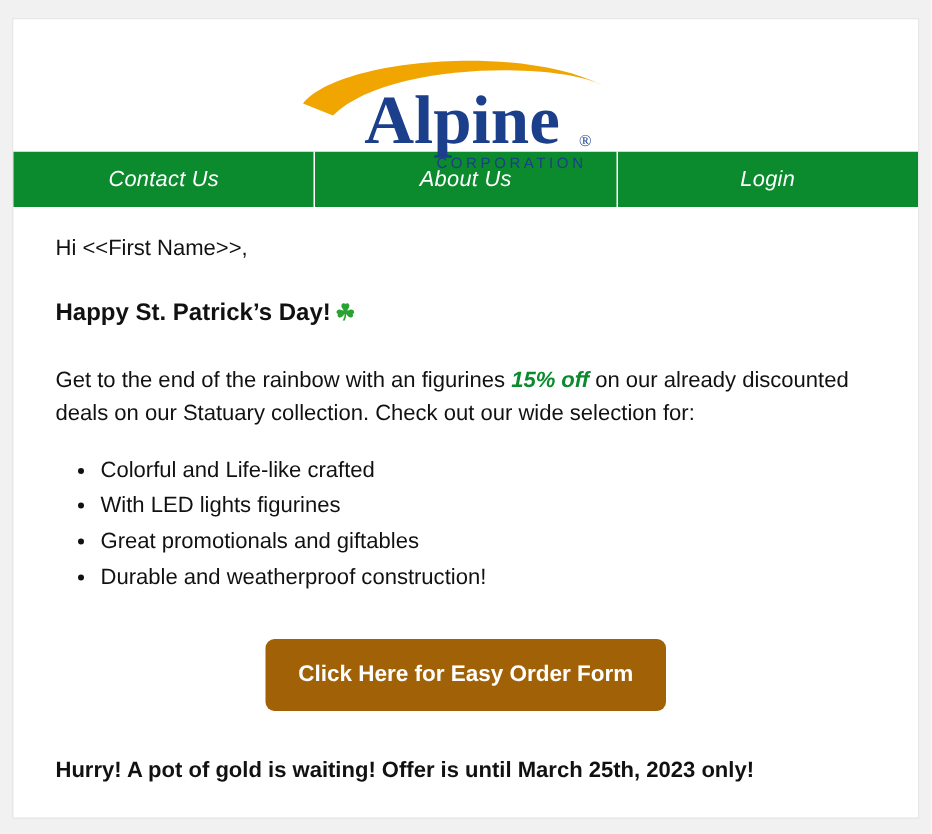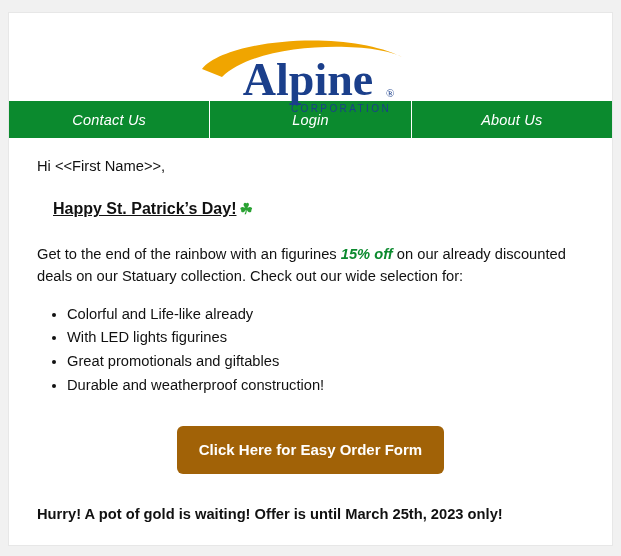--- a/index.html
+++ b/index.html
@@ -61,25 +61,24 @@
   .nav-item:last-child { border-right: none; }
   
   .body-area {
     padding: 18px 28px 20px 28px;
     color: #111111;
     font-size: 14.7px;
     line-height: 1.45;
   }
   .greeting { margin: 0 0 6px 0; }
   .headline {
-    margin: 20px 0 0 16px;
+    margin: 20px 0 0 0;
     font-size: 16px;
     font-weight: bold;
     color: #111111;
-    text-decoration: underline;
   }
   .clover {
     display: inline-block;
     margin-left: 3px;
     font-size: 15px;
     color: #2aa233;
   }
   .intro {
     margin: 22px 0 0 0;
     line-height: 1.5;
@@ -128,40 +127,40 @@
         <path d="M6 34 C30 4, 150 -6, 206 22 C176 6, 62 6, 26 42 Z" fill="#f0a500"></path>
         <text x="112" y="60" font-family="Liberation Serif, serif" font-size="46" font-weight="bold" fill="#1b3f8b" text-anchor="middle">Alpine</text>
         <text x="190" y="62" font-family="Liberation Serif, serif" font-size="11" fill="#1b3f8b">®</text>
         <text x="145" y="77" font-family="Liberation Sans, sans-serif" font-size="10" letter-spacing="2.4" fill="#1b3f8b" text-anchor="middle">CORPORATION</text>
       </svg>
     </div>
   </div>
 
   <div class="navbar">
     <a class="nav-item" href="#">Contact Us</a>
+    <a class="nav-item" href="#">About Us</a>
     <a class="nav-item" href="#">Login</a>
-    <a class="nav-item" href="#">About Us</a>
   </div>
 
   <div class="body-area">
 
     <p class="greeting">Hi &lt;&lt;First Name&gt;&gt;,</p>
 
     <p class="headline">
       <span>Happy St. Patrick’s Day!</span><span class="clover">☘</span>
     </p>
 
     <p class="intro">
       <span>Get to the end of the rainbow with an figurines</span>
       <span class="discount">15% off</span>
       <span>on our already discounted deals on our Statuary collection. Check out our wide selection for:</span>
     </p>
 
     <ul class="bullets">
-      <li>Colorful and Life-like already</li>
+      <li>Colorful and Life-like crafted</li>
       <li>With LED lights figurines</li>
       <li>Great promotionals and giftables</li>
       <li>Durable and weatherproof construction!</li>
     </ul>
 
     <div class="cta-row">
       <a class="cta-button" href="#">Click Here for Easy Order Form</a>
     </div>
 
     <p class="closing">Hurry! A pot of gold is waiting! Offer is until March 25th, 2023 only!</p>

